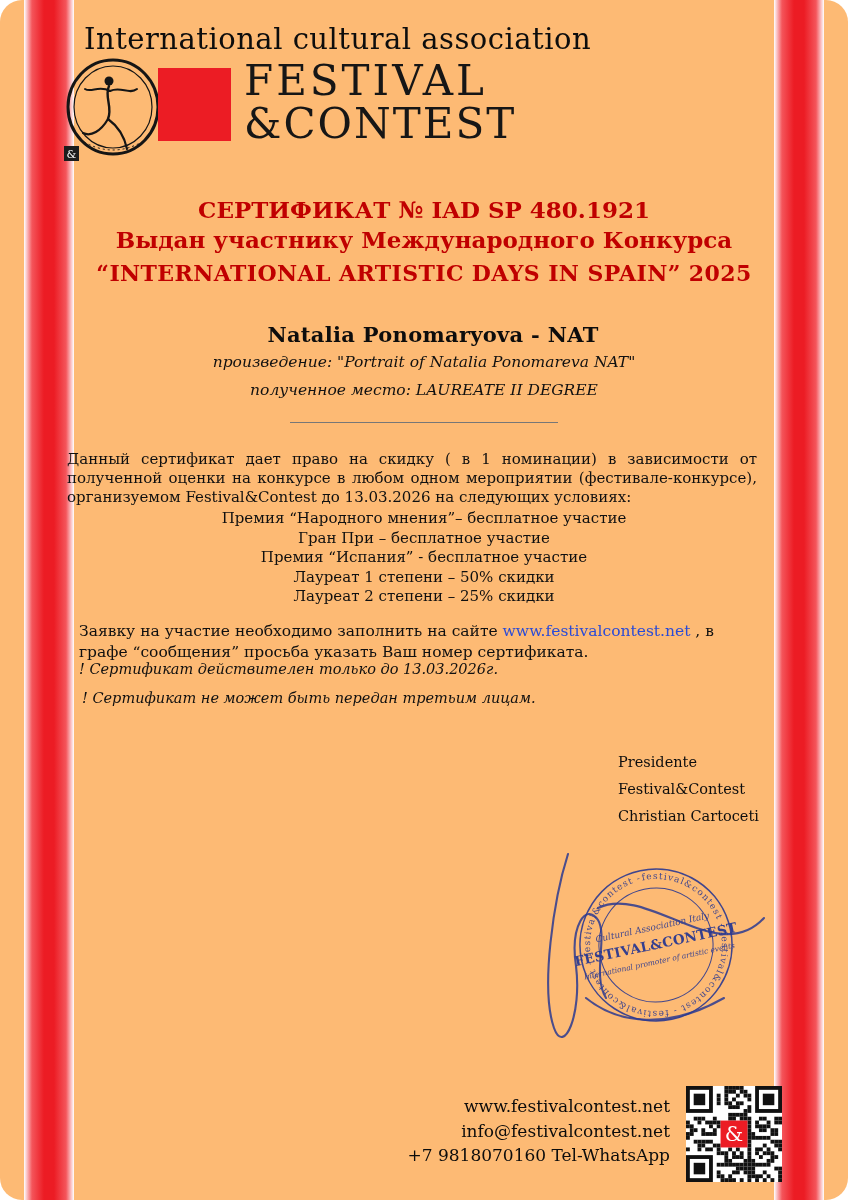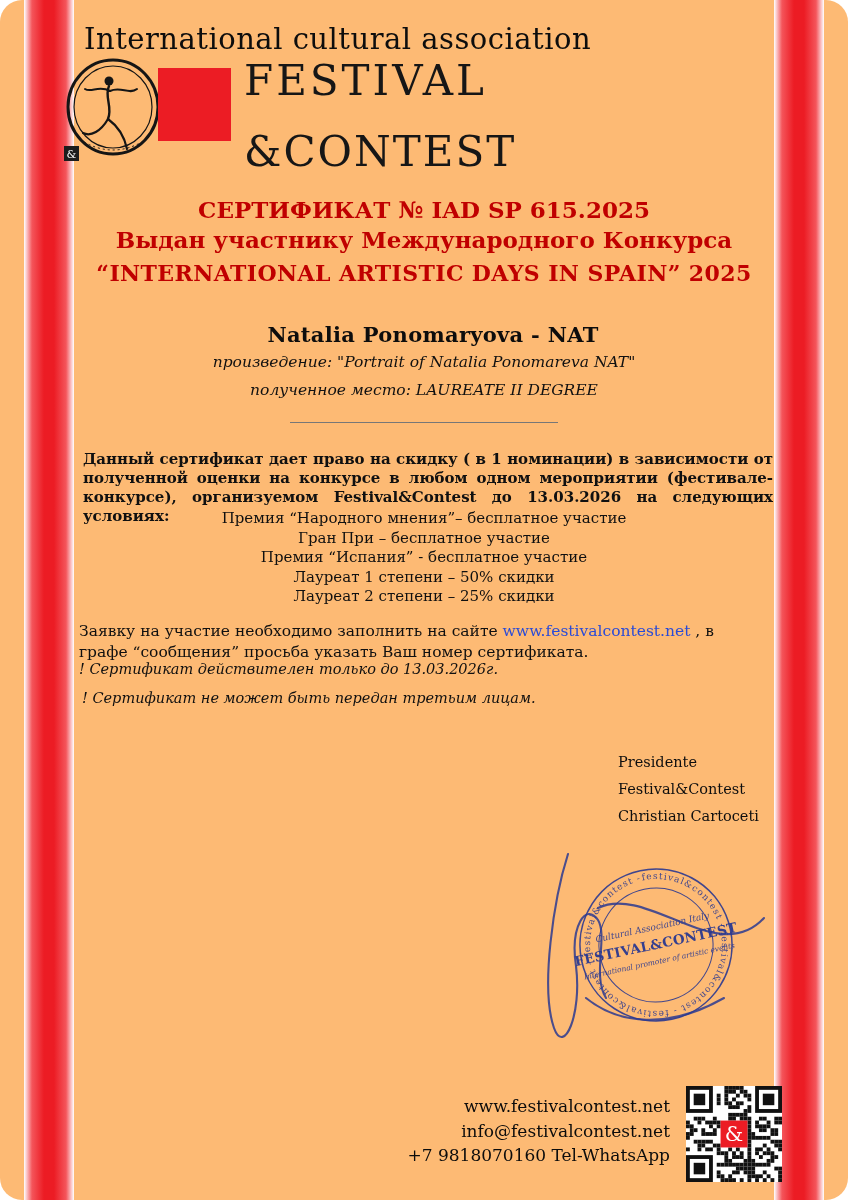--- a/index.html
+++ b/index.html
@@ -23,21 +23,21 @@
   .emblem { position:absolute; left:62px; top:56px; }
   .logo-square {
     position:absolute; left:158px; top:68px; width:73px; height:73px;
     background:var(--accent-red,#ec1c24);
   }
   .logo-text { position:absolute; left:244px; top:60px; color:#161616; }
   .logo-line1, .logo-line2 {
     font-size:42px; line-height:1.02; letter-spacing:3px; font-weight:400;
     white-space:nowrap;
   }
-  .logo-line2 { letter-spacing:2px;margin-top:28px; }
+  .logo-line2 { letter-spacing:2px; }
 
   
   .cert {
     position:absolute; left:0; width:100%; text-align:center;
     font-weight:700; color:var(--title-red,#c00000);
   }
   .cert-1 { top:196px; font-size:23px; }
   .cert-2 { top:226px; font-size:23px; }
   .cert-3 { top:260px; font-size:22px; letter-spacing:0.4px; }
 
@@ -52,22 +52,22 @@
   }
   .work-line  { top:353px; }
   .place-line { top:381px;text-align:center; }
   .sign-line {
     position:absolute; left:290px; top:422px; width:268px;
     border-top:1.5px solid #777;
   }
 
   
   .terms {
-    position:absolute; left:83px; top:450px; width:690px;
-    font-size:15px; line-height:19px; text-align:justify; color:#101010;font-weight:bold;
+    position:absolute; left:67px; top:450px; width:690px;
+    font-size:15px; line-height:19px; text-align:justify; color:#101010;
   }
   .conditions {
     position:absolute; left:0; width:100%; top:509px; text-align:center;
     font-size:15px; line-height:19.5px; color:#101010;
   }
 
   
   .application {
     position:absolute; left:79px; top:613px; width:680px;
     font-size:15.5px; line-height:21px; color:#101010;margin-top:8px;
@@ -139,21 +139,21 @@
     <text x="9.5" y="102" font-size="11" fill="#ffffff" text-anchor="middle">&amp;</text>
   </svg>
 
   <div class="logo-square"></div>
 
   <div class="logo-text">
     <div class="logo-line1">FESTIVAL</div>
     <div class="logo-line2">&amp;CONTEST</div>
   </div>
 
-  <div class="cert cert-1">СЕРТИФИКАТ № IAD SP 615.2025</div>
+  <div class="cert cert-1">СЕРТИФИКАТ № IAD SP 480.1921</div>
   <div class="cert cert-2">Выдан участнику Международного Конкурса</div>
   <div class="cert cert-3">“INTERNATIONAL ARTISTIC DAYS IN SPAIN” 2025</div>
 
   <div class="participant">Natalia Ponomaryova - NAT</div>
   <div class="work-line">произведение: "Portrait of Natalia Ponomareva NAT"</div>
   <div class="place-line">полученное место: LAUREATE II DEGREE</div>
   <div class="sign-line"></div>
 
   <div class="terms">Данный сертификат дает право на скидку ( в 1 номинации) в зависимости от полученной оценки на конкурсе в любом одном мероприятии (фестивале-конкурсе), организуемом Festival&amp;Contest до 13.03.2026 на следующих условиях:</div>
 

